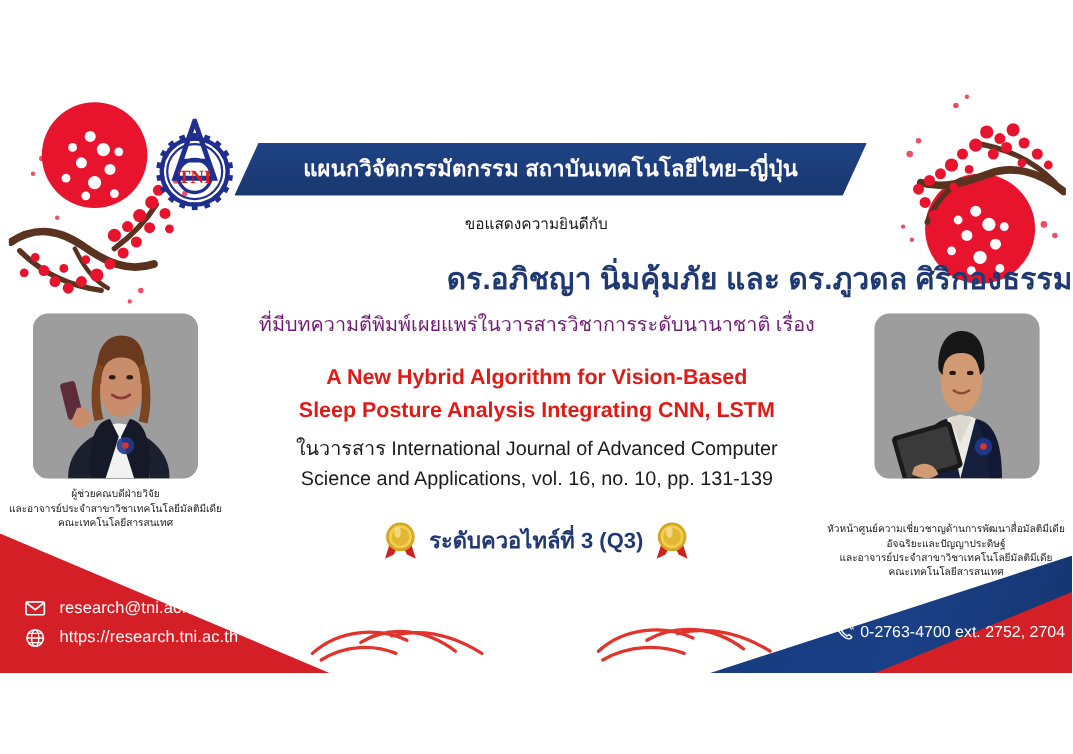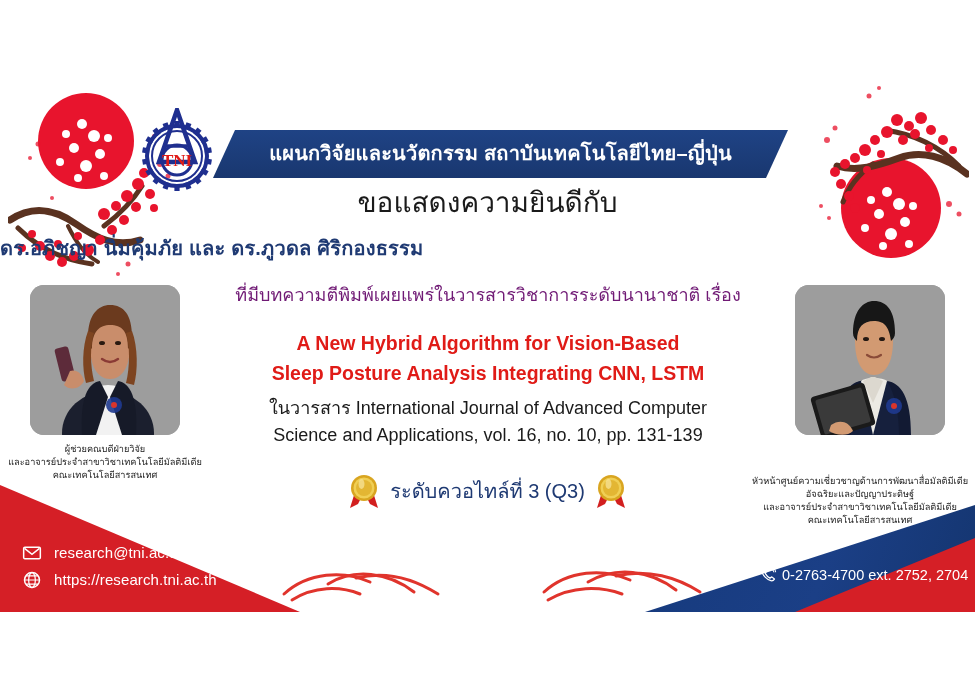--- a/index.html
+++ b/index.html
@@ -61,46 +61,46 @@
     -webkit-clip-path:polygon(22px 0, 100% 0, calc(100% - 22px) 100%, 0 100%);
     display:flex; align-items:center; justify-content:center;
   }
   .banner-text {
     color:#ffffff; font-size:20px; font-weight:bold;
     letter-spacing:.2px; white-space:nowrap; padding-bottom:2px;
   }
 
   
   .congrats {
-    position:absolute; left:0; top:180px; width:975px;
-    text-align:center; font-size:28px; color:#1a1a1a;
+    position:absolute; left:0; top:192px; width:975px;
+    text-align:center; font-size:14px; color:#1a1a1a;
   }
   .names {
     position:absolute; left:0; top:232px; width:975px;
-    text-align:left; font-size:20px; font-weight:bold; color:#1f3a73;
+    text-align:right; font-size:27px; font-weight:bold; color:#1f3a73;
     letter-spacing:.2px;
   }
 
   
   .middle { position:absolute; left:233px; top:282px; width:510px; text-align:center; }
   .intro-line { font-size:18px; color:#701a75; line-height:1.45; }
   .paper-title {
     font-size:19.5px; font-weight:bold; color:#e01b17;
     line-height:1.55; margin-top:20px;
   }
   .journal-line {
     font-size:18px; color:#1a1a1a; line-height:1.5; margin-top:6px;
   }
 
   
   .quartile {
     position:absolute; left:0; top:472px; width:975px;
     display:flex; align-items:center; justify-content:center; gap:9px;
   }
-  .quartile-text { font-size:20px; font-weight:normal; color:#1f3a73; }
+  .quartile-text { font-size:20px; font-weight:bold; color:#1f3a73; }
   .medal { width:34px; height:38px; display:block; }
 
   
   .photo {
     position:absolute; width:150px; height:150px;
     border-radius:14px; overflow:hidden; background:#9a9a9a;
   }
   .photo.left  { left:30px;  top:285px; }
   .photo.right { right:30px; top:285px; }
   .photo svg { display:block; width:150px; height:150px; }
@@ -266,21 +266,21 @@
           <rect x="-2.6" y="-35" width="5.2" height="7" transform="rotate(340)"></rect>
         </g>
         <path d="M0,-46 L18,6 L-18,6 Z" fill="none" stroke="#1f2f8f" stroke-width="4.5"></path>
         <path d="M-11,-10 L11,-10" stroke="#1f2f8f" stroke-width="3.5"></path>
         <circle cx="0" cy="4" r="15" fill="none" stroke="#1f2f8f" stroke-width="3"></circle>
         <text x="0" y="10" text-anchor="middle" font-family="Liberation Serif, serif" font-size="17" font-weight="bold" fill="#e01b17">TNI</text>
       </g>
     </svg>
 
     <div class="banner">
-      <span class="banner-text">แผนกวิจัยและนวัตกรรม สถาบันเทคโนโลยีไทย–ญี่ปุ่น</span>
+      <span class="banner-text">แผนกวิจัตกรรมัตกรรม สถาบันเทคโนโลยีไทย–ญี่ปุ่น</span>
     </div>
 
     <div class="congrats">ขอแสดงความยินดีกับ</div>
     <div class="names">ดร.อภิชญา นิ่มคุ้มภัย และ ดร.ภูวดล ศิริกองธรรม</div>
 
     <div class="middle">
       <div class="intro-line">ที่มีบทความตีพิมพ์เผยแพร่ในวารสารวิชาการระดับนานาชาติ เรื่อง</div>
       <div class="paper-title">
         <div>A New Hybrid Algorithm for Vision-Based</div>
         <div>Sleep Posture Analysis Integrating CNN, LSTM</div>

